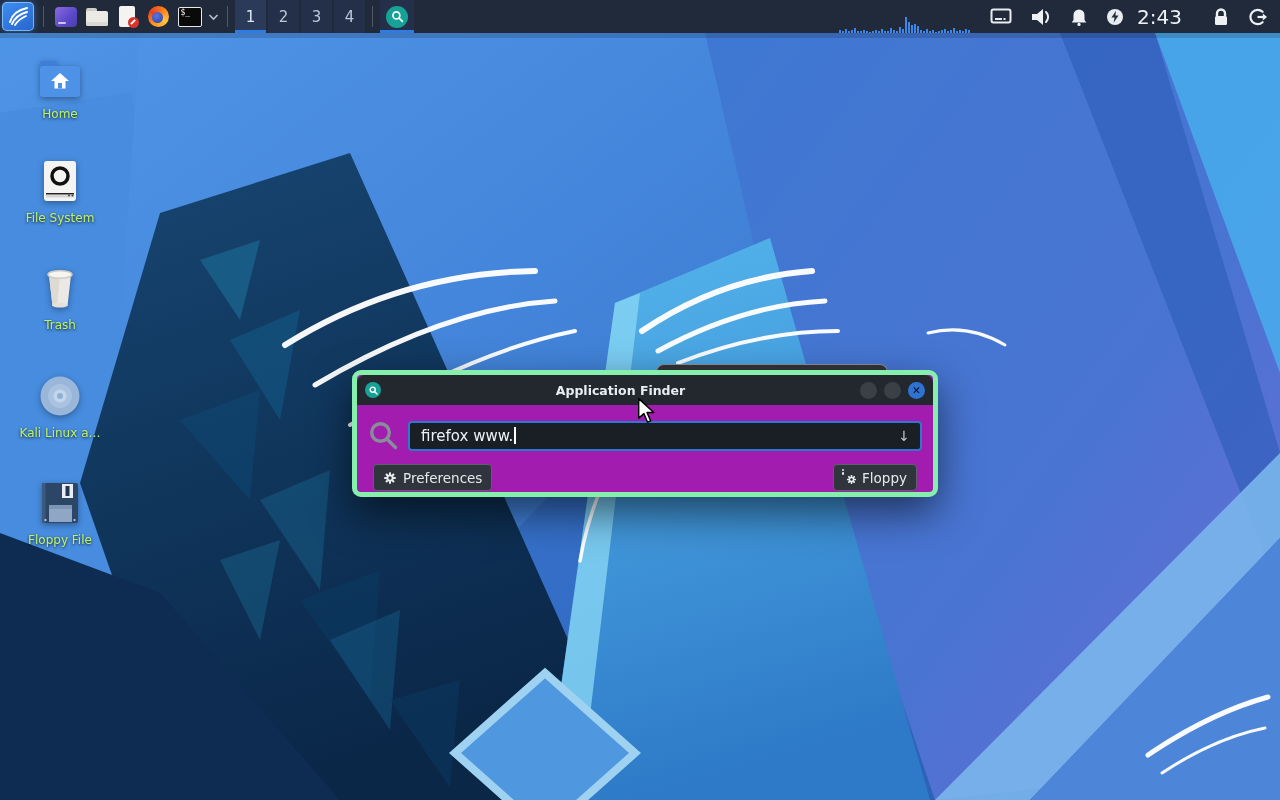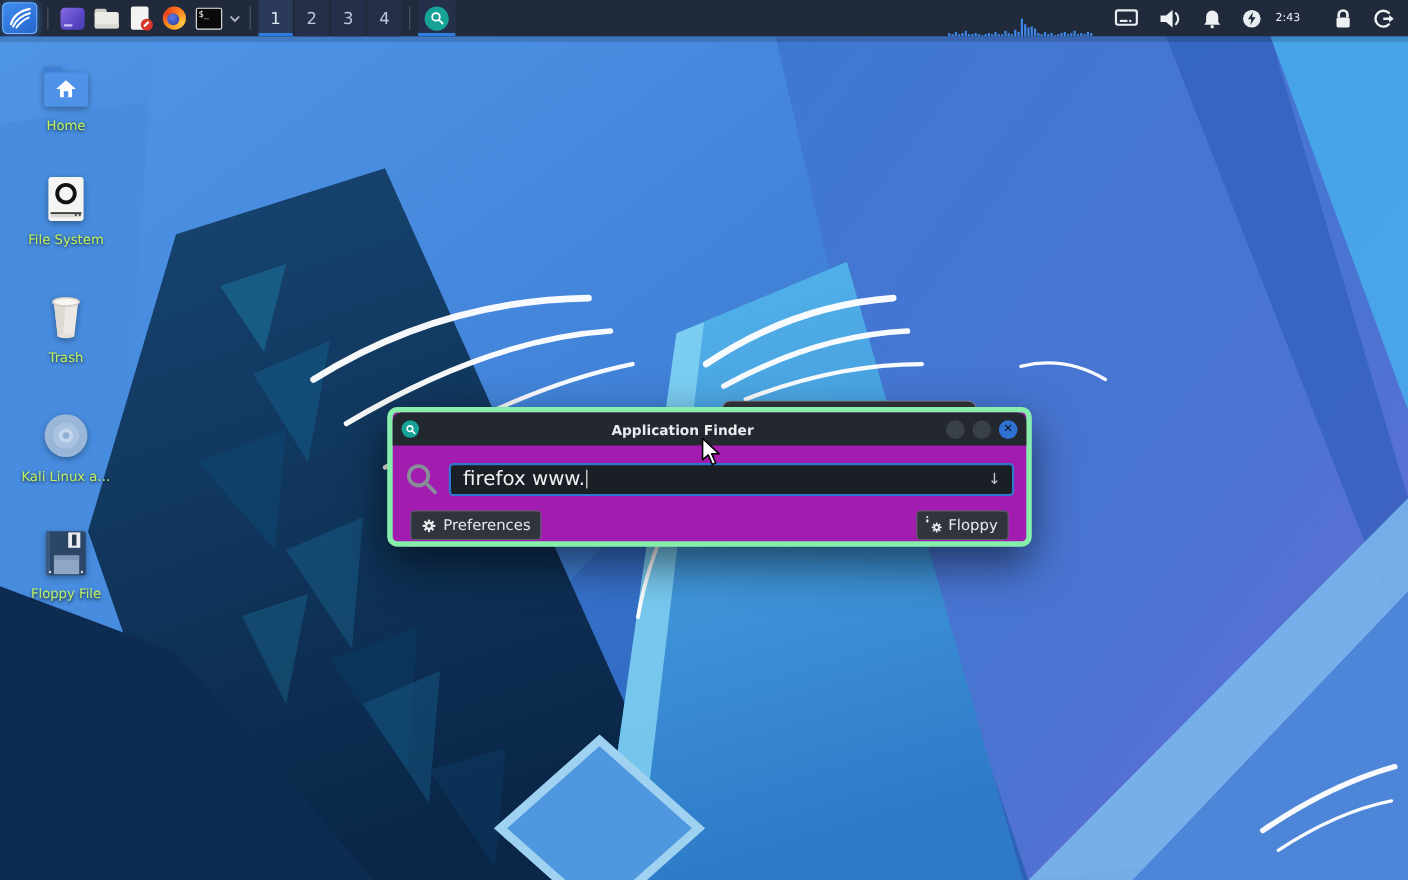--- a/index.html
+++ b/index.html
@@ -22,21 +22,21 @@
   .ws-btn{width:31px;margin:0 1px;display:flex;align-items:center;justify-content:center;
     background:#243049;color:#bcc8da;font-size:15px;position:relative;}
   .ws-btn.active{background:#2a3a58;color:#dde6f2;}
   .ws-btn.active::after,.finder-btn.active::after{content:"";position:absolute;left:0;right:0;bottom:0;height:3px;background:#2e7ce0;}
   .finder-btn{width:34px;margin:0 1px;display:flex;align-items:center;justify-content:center;background:#243049;position:relative;}
   .teal-badge{border-radius:50%;background:#16a296;display:flex;align-items:center;justify-content:center;}
   .tray{margin-left:auto;display:flex;align-items:center;}
   .cpu-graph{width:132px;height:33px;display:flex;align-items:flex-end;margin-right:10px;}
   .cpubar{width:2px;margin-right:1px;background:#3d87e8;}
   .tray-ico{display:flex;align-items:center;justify-content:center;margin:0 9px;}
-  .clock{color:#eef2f7;font-size:10px;margin:0 8px 0 4px;}
+  .clock{color:#eef2f7;font-size:20px;margin:0 8px 0 4px;}
 
   
   .dicon{position:absolute;left:12px;width:96px;text-align:center;z-index:2;cursor:pointer;}
   .dicon .art{height:44px;display:flex;align-items:flex-end;justify-content:center;
     filter:drop-shadow(0 2px 3px rgba(0,0,0,.35));}
   .dicon .lbl{margin-top:9px;color:#bef264;font-size:12px;
     text-shadow:0 1px 3px rgba(0,0,0,.85);white-space:nowrap;}
 
   
   .behind-win{position:absolute;left:656px;top:364px;width:232px;height:14px;z-index:4;
@@ -49,21 +49,21 @@
   .titlebar{height:30px;display:flex;align-items:center;padding:0 8px;
     background:#23272e;border-radius:8px 8px 0 0;}
   .title{flex:1;text-align:center;color:#e9ecf0;font-size:12.5px;font-weight:bold;}
   .winbtns{display:flex;gap:7px;}
   .wbtn{width:17px;height:17px;border-radius:50%;background:#3a4048;
     display:flex;align-items:center;justify-content:center;cursor:pointer;}
   .wbtn.close{background:#2e72d4;color:#0d1116;font-size:10.5px;font-weight:bold;}
   .srow{display:flex;align-items:center;padding:0 11px;margin-top:15px;}
   .search-box{flex:1;height:30px;margin-left:9px;position:relative;display:flex;align-items:center;
     background:#1a1e25;border:2px solid #2e78cf;border-radius:4px;padding-left:11px;cursor:text;}
-  .search-text{color:#eef1f4;font-size:18px;}
+  .search-text{color:#eef1f4;font-size:15px;}
   .caret{width:1.5px;height:17px;background:#fff;margin-left:1px;}
   .combo-arrow{position:absolute;right:10px;color:#c3c9d0;font-size:14px;}
   .brow{display:flex;justify-content:space-between;padding:0 16px;margin-top:13px;}
   .gbtn{height:27px;display:inline-flex;align-items:center;gap:6px;padding:0 9px;
     background:#30353d;border:1px solid #5a626b;border-radius:4px;
     color:#e6e9ec;font-size:13.5px;cursor:pointer;}
   .mini-dots{position:absolute;left:-1px;top:-2px;}
   .mini-dots i{display:block;width:2.4px;height:2.4px;background:#e9ecef;border-radius:50%;margin-bottom:1.4px;}
 
   

